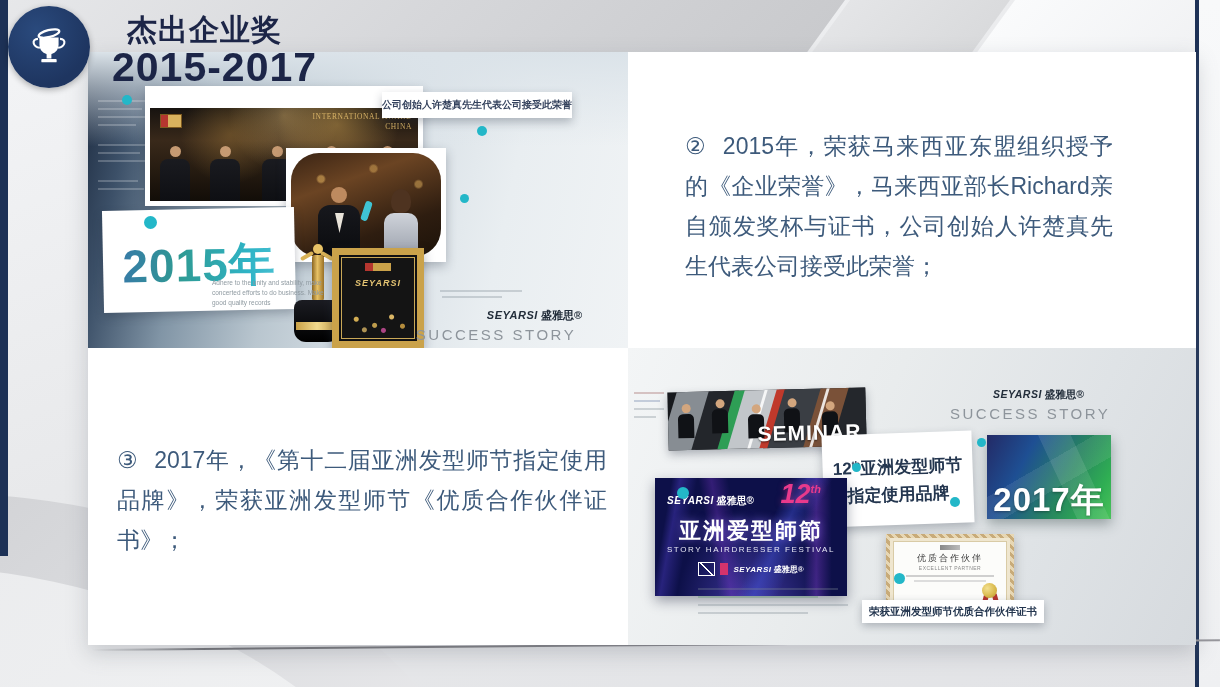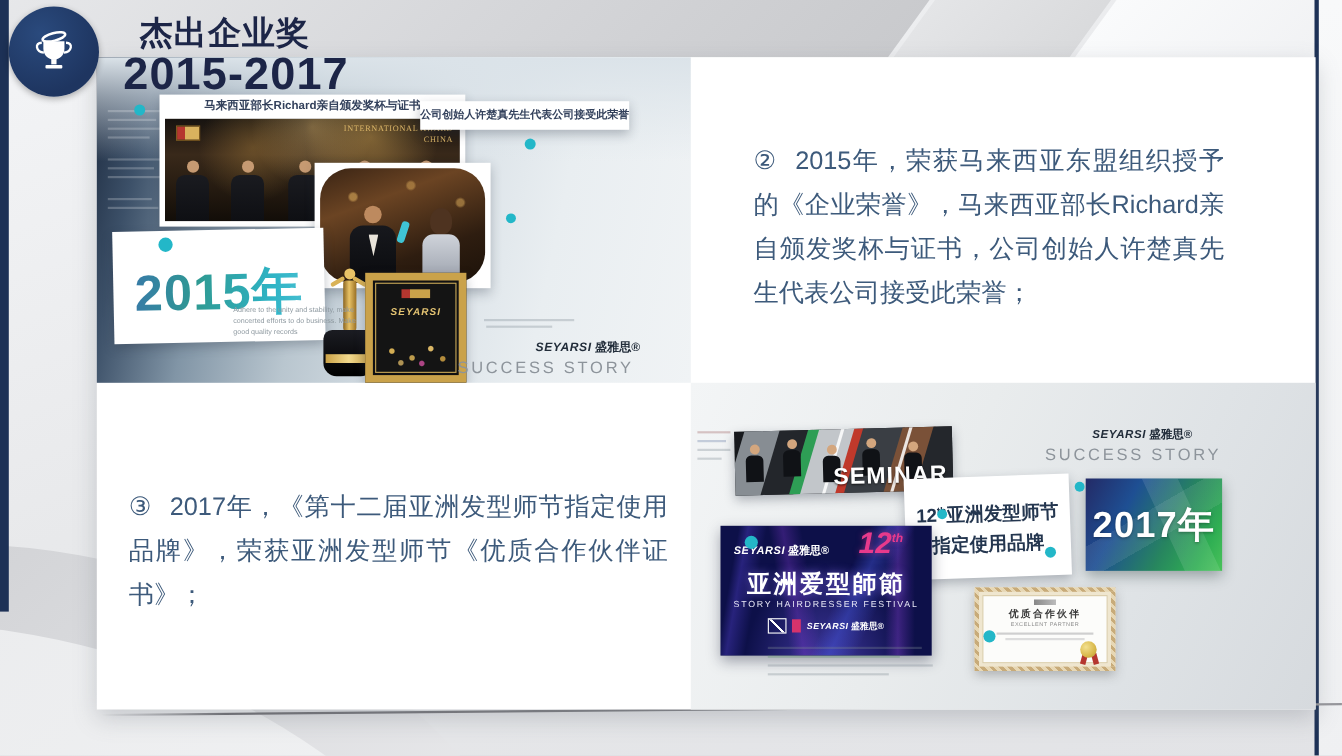--- a/index.html
+++ b/index.html
@@ -152,21 +152,21 @@
     padding-top:17px;text-align:center;color:#24364f;font-weight:700;font-size:17px;line-height:27px;}
   .desig-card sup{font-size:9px;}
 
   .y17-card{position:absolute;left:359px;top:87px;width:124px;height:84px;overflow:hidden;
     background:linear-gradient(118deg,#232a66 0%,#1e4f93 30%,#27855f 62%,#2fae53 85%,#49c25a 100%);
     box-shadow:0 5px 12px rgba(40,60,60,.4);}
   .y17-facets{position:absolute;inset:0;background:
     linear-gradient(65deg,transparent 55%,rgba(255,255,255,.10) 55.5% 75%,transparent 75.5%),
     linear-gradient(150deg,transparent 40%,rgba(255,255,255,.08) 40% 60%,transparent 60%);}
   .y17{position:absolute;inset:0;text-align:center;line-height:84px;font-size:33px;font-weight:800;
-    color:#fff;letter-spacing:1px;text-shadow:0 1px 3px rgba(0,0,0,.35);}
+    color:#fff;letter-spacing:1px;text-shadow:0 1px 3px rgba(0,0,0,.35);margin-top:23px;}
 
   .poster{position:absolute;left:27px;top:130px;width:192px;height:118px;background:#0d1049;
     box-shadow:0 5px 12px rgba(30,35,60,.4);overflow:hidden;}
   .po-beams{position:absolute;inset:0;background:
     linear-gradient(100deg,transparent 8%,rgba(90,70,220,.35) 12%,transparent 20%),
     linear-gradient(80deg,transparent 30%,rgba(140,60,220,.30) 36%,transparent 44%),
     linear-gradient(115deg,transparent 55%,rgba(70,90,230,.40) 62%,transparent 72%),
     linear-gradient(90deg,transparent 78%,rgba(150,70,230,.35) 84%,transparent 92%),
     radial-gradient(ellipse at 50% 115%,rgba(120,100,255,.5),transparent 55%);}
   .po-brand{position:absolute;left:12px;top:16px;font-size:10px;color:#fff;white-space:nowrap;}
@@ -181,21 +181,21 @@
     background:linear-gradient(45deg,transparent 45%,#fff 45% 55%,transparent 55%);}
   .po-red{width:8px;height:12px;background:#d6336c;}
   .po-fbrand{font-size:8px;color:#fff;white-space:nowrap;}
 
   .cert{position:absolute;left:258px;top:186px;width:128px;height:76px;background:#efe6cf;
     border:4px solid transparent;box-sizing:border-box;
     border-image:repeating-linear-gradient(45deg,#c8ab79 0 3px,#e7d7b4 3px 6px) 4;
     box-shadow:0 4px 10px rgba(60,60,60,.35);}
   .ce-in{position:absolute;inset:3px;background:#fcfcfa;border:1px solid #d9cba6;text-align:center;}
   .ce-em{margin:3px auto 0;width:20px;height:5px;background:linear-gradient(90deg,#888,#bbb);}
-  .ce-t{margin-top:2px;font-size:9px;font-weight:700;color:#3a3a3a;letter-spacing:2px;
+  .ce-t{margin-top:2px;font-size:9px;font-weight:400;color:#3a3a3a;letter-spacing:2px;
     font-family:"Liberation Serif","DejaVu Serif",serif;}
   .ce-s{font-size:5px;color:#8a8a8a;letter-spacing:.5px;}
   .ce-l1{margin:4px auto 0;width:78%;height:2px;background:#cfcfcf;}
   .ce-l2{margin:3px auto 0;width:64%;height:2px;background:#ddd;}
   .ce-seal{position:absolute;right:9px;bottom:4px;width:15px;height:15px;border-radius:50%;
     background:radial-gradient(circle at 35% 35%,#f3e08f,#d8b84a 60%,#b3922e);}
   .ce-r1,.ce-r2{position:absolute;width:5px;height:10px;background:#b5362f;bottom:-2px;}
   .ce-r1{right:18px;transform:rotate(15deg);}
   .ce-r2{right:8px;transform:rotate(-15deg);}
   .cert-caption{position:absolute;left:234px;top:252px;width:182px;height:23px;background:#fff;
@@ -224,21 +224,20 @@
     <div class="fbar" style="left:10px;top:56px;width:44px;"></div>
     <div class="fbar" style="left:10px;top:64px;width:50px;"></div>
     <div class="fbar" style="left:10px;top:72px;width:38px;"></div>
     <div class="fbar" style="left:10px;top:92px;width:50px;"></div>
     <div class="fbar" style="left:10px;top:100px;width:42px;"></div>
     <div class="fbar" style="left:10px;top:108px;width:48px;"></div>
     <div class="fbar" style="left:10px;top:128px;width:40px;"></div>
     <div class="fbar" style="left:10px;top:136px;width:46px;"></div>
 
     <div class="card photo-card1">
-      <div class="pc1-caption">马来西亚部长Richard亲自颁发奖杯与证书</div>
       <div class="pc1-photo">
         <div class="gp-glow"></div>
         <div class="gp-logo"></div>
         <div class="gp-text">
           <span>INTERNATIONAL AWARD</span><br>
           <span>CHINA</span>
         </div>
         <div class="fig" style="left:8px;"></div>
         <div class="fig" style="left:58px;"></div>
         <div class="fig" style="left:110px;"></div>
@@ -371,20 +370,21 @@
         <div class="ce-em"></div>
         <div class="ce-t">优质合作伙伴</div>
         <div class="ce-s">EXCELLENT PARTNER</div>
         <div class="ce-l1"></div>
         <div class="ce-l2"></div>
         <div class="ce-r1"></div>
         <div class="ce-r2"></div>
         <div class="ce-seal"></div>
       </div>
     </div>
+    <div class="cert-caption">荣获亚洲发型师节优质合作伙伴证书</div>
 
     <div class="gbar" style="left:70px;top:240px;width:140px;"></div>
     <div class="gbar" style="left:70px;top:248px;width:120px;background:rgba(100,150,115,.38);"></div>
     <div class="gbar" style="left:70px;top:256px;width:150px;"></div>
     <div class="gbar" style="left:70px;top:264px;width:110px;"></div>
 
     <div class="dot" style="left:224px;top:115px;width:9px;height:9px;"></div>
     <div class="dot" style="left:322px;top:149px;width:10px;height:10px;"></div>
     <div class="dot" style="left:349px;top:90px;width:9px;height:9px;"></div>
     <div class="dot" style="left:49px;top:139px;width:12px;height:12px;"></div>

